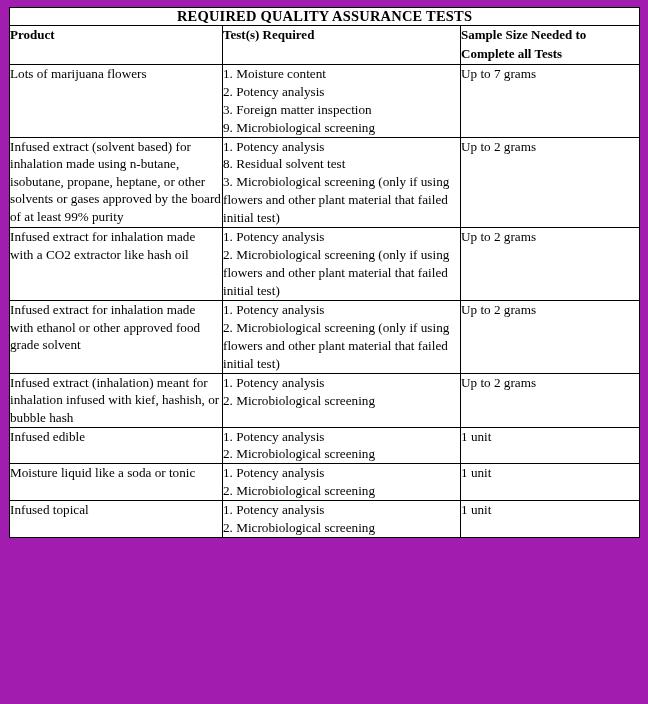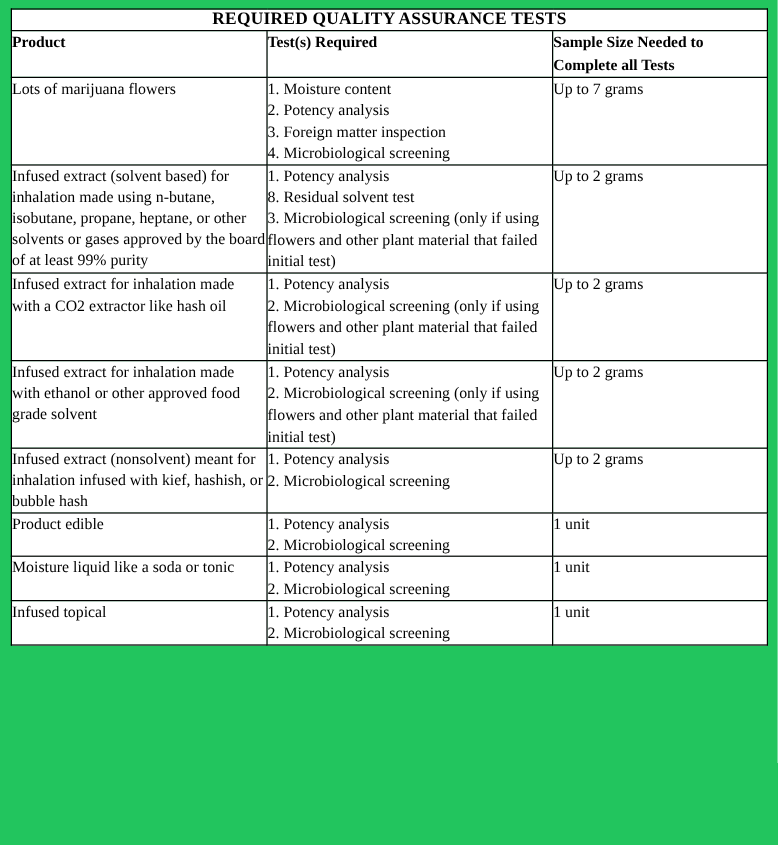--- a/index.html
+++ b/index.html
@@ -13,21 +13,21 @@
     font-family: "Liberation Serif", "DejaVu Serif", serif;
     color: #000000;
     overflow: hidden;
   }
 
   .page {
     width: 648px;
     height: 704px;
     box-sizing: border-box;
     padding: 7px 9px 8px 9px;
-    background: #22c55e;
+    background: #a21caf;
   }
 
   table.qa-table {
     width: 100%;
     border-collapse: collapse;
     table-layout: fixed;
     border: 1.6px solid #000;
   }
 
   table.qa-table td,
@@ -125,21 +125,21 @@
         </td>
       </tr>
 
       <tr>
         <td class="prod-cell">Lots of marijuana flowers</td>
         <td class="tests-cell">
             <ul class="tests-list">
               <li>1. Moisture content</li>
               <li>2. Potency analysis</li>
               <li>3. Foreign matter inspection</li>
-              <li>4. Microbiological screening</li>
+              <li>9. Microbiological screening</li>
             </ul>
           </td>
         <td class="size-cell">Up to 7 grams</td>
       </tr>
 
       <tr>
         <td class="prod-cell">Infused extract (solvent based) for inhalation made using n-butane, <span class="sp-err">isobutane</span>, propane, heptane, or other solvents or gases approved by the board of at least 99% purity</td>
         <td class="tests-cell">
             <ul class="tests-list">
               <li>1. Potency analysis</li>
@@ -166,32 +166,32 @@
         <td class="tests-cell">
             <ul class="tests-list">
               <li>1. Potency analysis</li>
               <li>2. Microbiological screening (only if using flowers and other plant material that failed initial test)</li>
             </ul>
           </td>
         <td class="size-cell">Up to 2 grams</td>
       </tr>
 
       <tr>
-        <td class="prod-cell">Infused extract (<span class="sp-err">nonsolvent</span>) meant for inhalation infused with <span class="sp-err">kief</span>, hashish, or bubble hash</td>
-        <td class="tests-cell">
-            <ul class="tests-list">
-              <li>1. Potency analysis</li>
-              <li>2. Microbiological screening</li>
-            </ul>
-          </td>
-        <td class="size-cell">Up to 2 grams</td>
-      </tr>
-
-      <tr>
-        <td class="prod-cell">Product edible</td>
+        <td class="prod-cell">Infused extract (<span class="sp-err">inhalation</span>) meant for inhalation infused with <span class="sp-err">kief</span>, hashish, or bubble hash</td>
+        <td class="tests-cell">
+            <ul class="tests-list">
+              <li>1. Potency analysis</li>
+              <li>2. Microbiological screening</li>
+            </ul>
+          </td>
+        <td class="size-cell">Up to 2 grams</td>
+      </tr>
+
+      <tr>
+        <td class="prod-cell">Infused edible</td>
         <td class="tests-cell">
             <ul class="tests-list">
               <li>1. Potency analysis</li>
               <li>2. Microbiological screening</li>
             </ul>
           </td>
         <td class="size-cell">1 unit</td>
       </tr>
 
       <tr>

